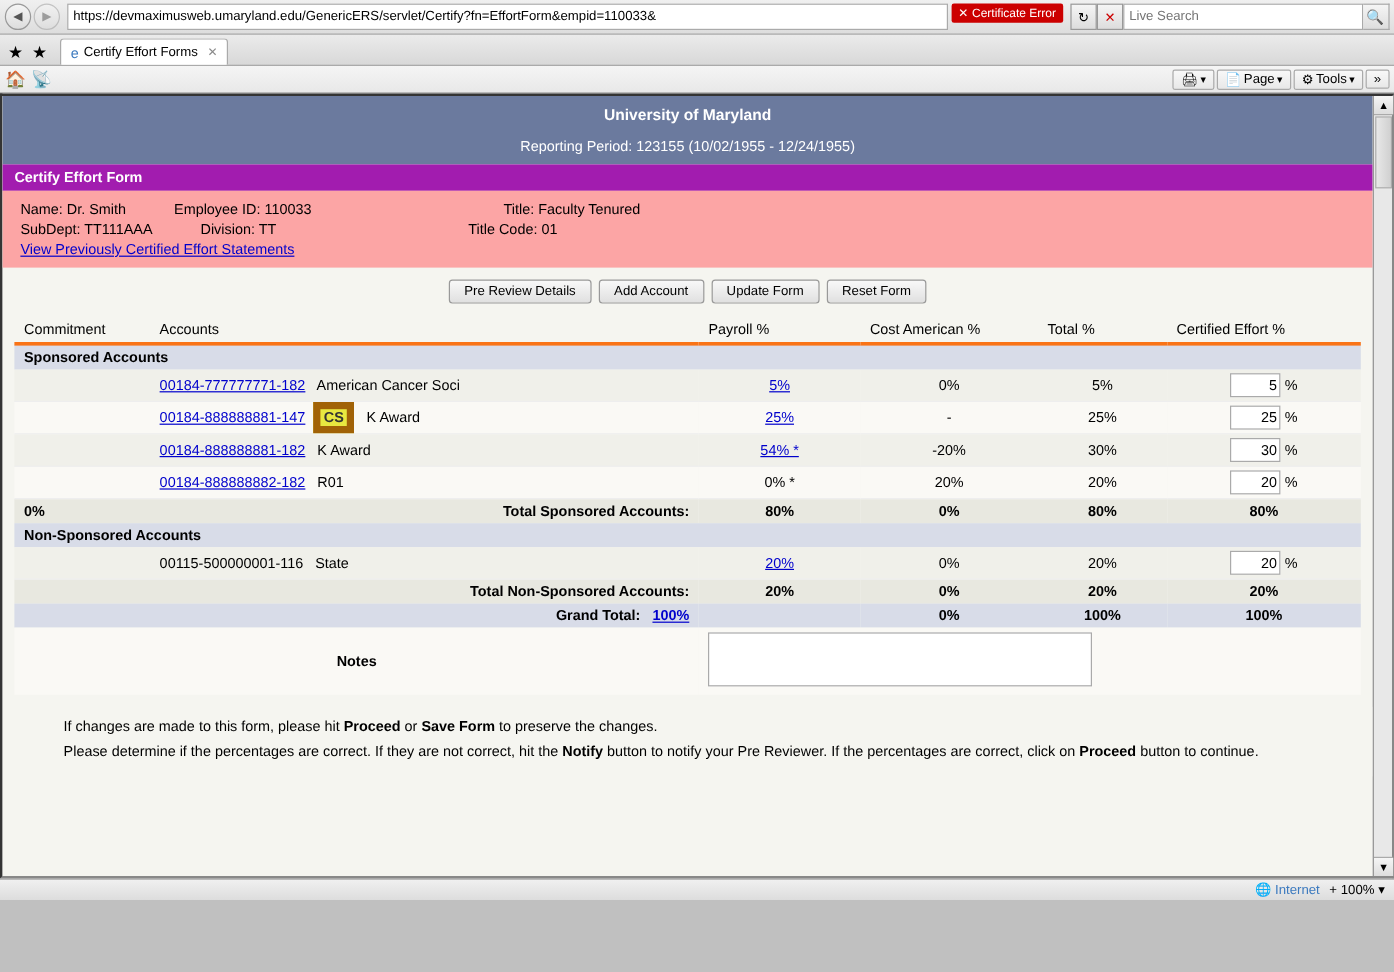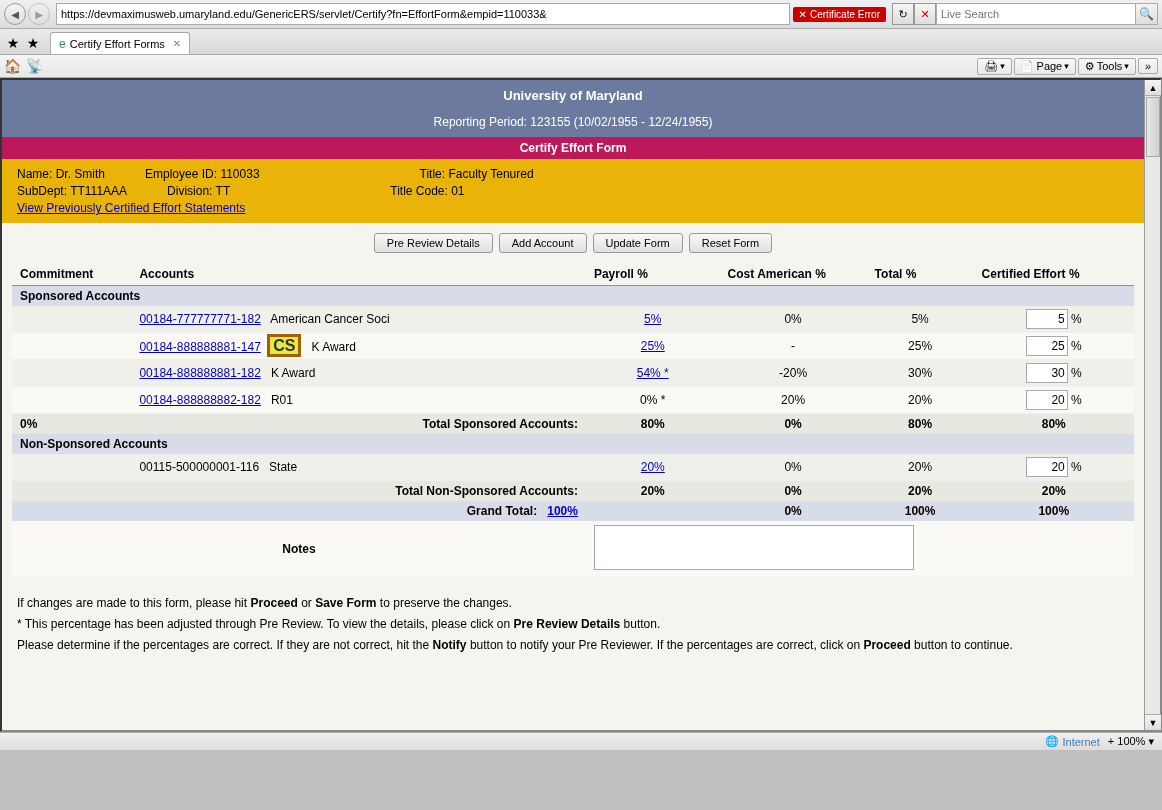--- a/index.html
+++ b/index.html
@@ -1,20 +1,20 @@
 <!DOCTYPE html>
 <html><head>
   <meta charset="utf-8">
   <style>
     * { margin: 0; padding: 0; box-sizing: border-box; }
     body { font-family: Arial, sans-serif; font-size: 12px; background: #c0c0c0; width: 1162px; }
     .nav-bar { display: flex; align-items: center; padding: 3px 4px; background: linear-gradient(to bottom, #f0f0f0, #ddd); border-bottom: 1px solid #aaa; }
     .nav-buttons { display: flex; gap: 2px; align-items: center; }
     .nav-btn { width: 22px; height: 22px; border-radius: 50%; border: 1px solid #999; background: linear-gradient(to bottom, #f5f5f5, #ddd); cursor: pointer; display: flex; align-items: center; justify-content: center; font-size: 10px; color: #555; }
-    .address-bar { flex: 1; margin: 0 6px; display: flex; align-items: center; gap: 3px; }
+    .address-bar { flex: 1; margin: 0 6px; display: flex; align-items: flex-start; gap: 3px; }
     .address-input { flex: 1; height: 22px; border: 1px solid #aaa; padding: 0 4px; font-size: 11px; background: white; }
     .cert-error-badge { background: #cc0000; color: white; font-size: 10px; padding: 2px 6px; border-radius: 2px; display: flex; align-items: center; gap: 3px; }
     .refresh-btn { width: 22px; height: 22px; border: 1px solid #999; background: linear-gradient(to bottom, #f5f5f5, #ddd); display: flex; align-items: center; justify-content: center; font-size: 11px; cursor: pointer; }
     .stop-btn { width: 22px; height: 22px; border: 1px solid #999; background: linear-gradient(to bottom, #f5f5f5, #ddd); display: flex; align-items: center; justify-content: center; font-size: 11px; color: #cc0000; cursor: pointer; }
     .search-bar { display: flex; align-items: center; }
     .search-input { width: 200px; height: 22px; border: 1px solid #aaa; padding: 0 4px; font-size: 11px; }
     .search-btn { width: 22px; height: 22px; border: 1px solid #aaa; border-left: none; background: linear-gradient(to bottom, #f5f5f5, #ddd); display: flex; align-items: center; justify-content: center; cursor: pointer; }
 
     .tab-bar { display: flex; align-items: center; padding: 3px 4px 0; background: linear-gradient(to bottom, #ebebeb, #d8d8d8); border-bottom: 1px solid #aaa; gap: 2px; }
     .fav-icons { display: flex; gap: 2px; margin-right: 6px; }
@@ -29,58 +29,58 @@
     .toolbar-chevron { font-size: 9px; }
 
     .page-content { padding: 0; background: #f5f5f0; min-height: 650px; }
 
     
     .page-header { background: #6b7a9e; color: white; text-align: center; padding: 8px 10px; margin-bottom: 0; }
     .page-header .title { font-weight: bold; font-size: 13px; }
     .page-header .subtitle { font-size: 12px; margin-top: 12px; }
 
     
-    .section-header { background: #be185d; color: white; text-align: center; padding: 4px 10px; font-weight: bold; font-size: 12px; }
-
-    
-    .employee-info { padding: 8px 15px; background: #eab308; }
+    .section-header { background: #a21caf; color: white; padding: 4px 10px; font-weight: bold; font-size: 12px; }
+
+    
+    .employee-info { padding: 8px 15px; background: #fca5a5; }
     .info-link { color: #0000cc; text-decoration: underline; cursor: pointer; font-size: 12px; }
 
     
     .buttons-row { display: flex; justify-content: center; gap: 6px; padding: 10px; }
     .form-btn { padding: 3px 12px; border: 1px solid #999; background: linear-gradient(to bottom, #f8f8f8, #e0e0e0); cursor: pointer; font-size: 11px; border-radius: 3px; }
 
     
     .data-table { width: 100%; border-collapse: collapse; margin: 0; }
-    .table-header-row th { font-weight: bold; font-size: 12px; padding: 4px 8px; text-align: left; border-bottom: 1px solid #f97316; background: #f5f5f0; }
+    .table-header-row th { font-weight: normal; font-size: 12px; padding: 4px 8px; text-align: left; border-bottom: 3px solid #f97316; background: #f5f5f0; }
     .table-header-row th.center { text-align: left; }
 
     .section-group-row td { background: #d8dce8; font-weight: bold; padding: 3px 8px; font-size: 12px; }
     .data-row td { padding: 3px 8px; border-bottom: 1px solid #eee; background: #faf9f5; font-size: 12px; vertical-align: middle; }
     .data-row:nth-child(even) td { background: #f0f0ea; }
     .total-row td { padding: 3px 8px; font-weight: bold; background: #e8e8e0; font-size: 12px; }
     .grand-total-row td { padding: 3px 8px; font-weight: bold; background: #d8dce8; font-size: 12px; }
 
     .account-link { color: #0000cc; text-decoration: underline; cursor: pointer; }
     .payroll-link { color: #0000cc; text-decoration: underline; cursor: pointer; }
-    .cs-badge { background: #e8e840; color: #333; font-size: 16px; font-weight: bold; padding: 0 3px; border: 3px solid #a16207; margin-left: 3px; }
+    .cs-badge { background: #e8e840; color: #333; font-size: 12px; font-weight: bold; padding: 0 3px; border: 6px solid #a16207; margin-left: 3px; }
 
     .effort-input { width: 42px; height: 20px; border: 1px solid #aaa; padding: 0 2px; text-align: right; font-size: 12px; }
     .pct-sign { font-size: 12px; }
 
     td.right { text-align: right; }
     td.center { text-align: center; }
 
     
     .notes-row td { padding: 4px 8px; background: #faf9f5; }
     .notes-label { text-align: right; font-weight: bold; padding-right: 8px; }
     .notes-textarea { width: 320px; height: 45px; border: 1px solid #aaa; resize: none; font-size: 11px; }
 
     
-    .footer-notes { padding: 8px 15px; background: #f5f5f0; font-size: 12px; }
+    .footer-notes { padding: 8px 15px; background: #f5f5f0; font-size: 12px; margin-left: 36px; }
     .footer-notes p { margin-bottom: 4px; line-height: 1.4; }
 
     
     .status-bar { display: flex; align-items: center; justify-content: space-between; background: linear-gradient(to bottom, #f0f0f0, #ddd); border-top: 1px solid #aaa; padding: 2px 8px; font-size: 11px; }
     .status-left { display: flex; align-items: center; gap: 6px; }
     .status-right { display: flex; align-items: center; gap: 8px; }
     .ie-icon { display: flex; align-items: center; gap: 3px; color: #3c7abf; font-size: 11px; }
 
     .wrapper { position: relative; width: 1162px; background: #c0c0c0; }
     .main-content { flex: 1; overflow: hidden; }
@@ -346,23 +346,20 @@
               </tr>
             </tbody>
           </table>
         </div>
 
         <div class="footer-notes">
           <p>
             If changes are made to this form, please hit <strong>Proceed</strong> or <strong>Save Form</strong> to preserve the changes.
           </p>
           <p>
-            * This percentage has been adjusted through Pre Review. To view the details, please click on <strong>Pre Review Details</strong> button.
-          </p>
-          <p>
             Please determine if the percentages are correct. If they are not correct, hit the <strong>Notify</strong> button to notify your Pre Reviewer. If the percentages are correct, click on <strong>Proceed</strong> button to continue.
           </p>
         </div>
 
       </div>
     </div>
 
     <div class="scrollbar">
       <div class="scroll-up">▲</div>
       <div class="scroll-thumb"></div>

